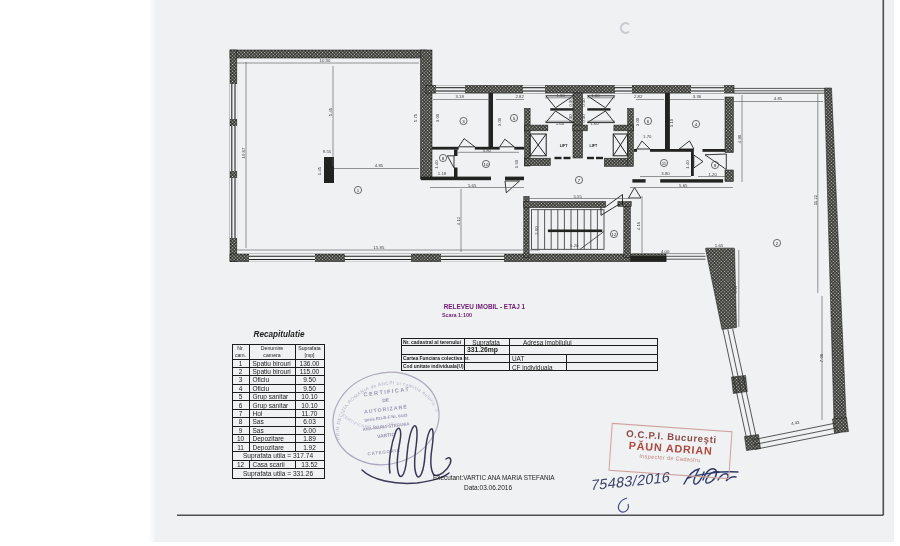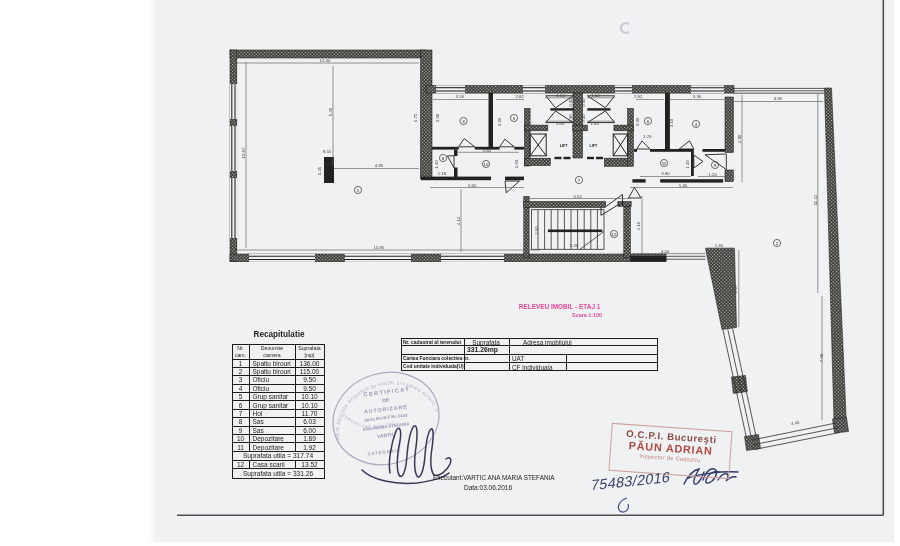--- a/index.html
+++ b/index.html
@@ -362,26 +362,26 @@
 <path d="M684,484 C688,476 694,470 699,469 C695,476 692,483 695,484 C698,485 702,478 704,472"></path>
 <path d="M703,480 C706,472 710,468 714,469 C718,470 717,477 712,481 C708,484 705,484 706,480 C708,474 714,470 719,472"></path>
 <path d="M718,480 C721,475 724,473 727,474 C729,475 728,479 726,481 C729,478 733,476 736,477"></path>
 <path d="M688,478 C700,474 720,471 738,472"></path>
 </g>
 
 <path d="M627,498 C620,500 616,507 620,511 C624,514 630,510 628,504" stroke="#43508f" stroke-width="1.2" fill="none"></path>
 </g>
 </svg>
 
-<div class="abs" style="left:433px;top:302px;width:178px;text-align:right;color:#ec4899;">
+<div class="abs" style="left:433px;top:302px;width:178px;text-align:left;color:#701a75;">
 <div style="font-size:7.3px;font-weight:bold;transform:scaleX(0.88);">RELEVEU IMOBIL - ETAJ 1</div>
 <div style="font-size:6px;font-weight:bold;transform:scaleX(0.9);margin-top:0.5px;">Scara 1:100</div>
 </div>
 
-<div class="abs" style="left:246px;top:329.5px;width:66px;font-size:8.2px;font-weight:bold;color:#1c1c1a;text-align:center;">Recapitulatie</div>
+<div class="abs" style="left:246px;top:329.5px;width:66px;font-size:8.2px;font-weight:bold;color:#1c1c1a;text-align:center;font-style:italic;">Recapitulatie</div>
 <table class="abs" style="left:231.5px;top:343.5px;border-collapse:collapse;color:#1c1c1a;table-layout:fixed;" cellspacing="0">
 <colgroup>
       <col style="width:17px">
       <col style="width:46px">
       <col style="width:29px">
     </colgroup>
 <tbody>
 <tr style="height:13.5px;">
         <td class="c" style="font-size:5.2px;">Nr.<br>cam.</td>
         <td class="c" style="font-size:5.2px;">Denumire<br>camera</td>

